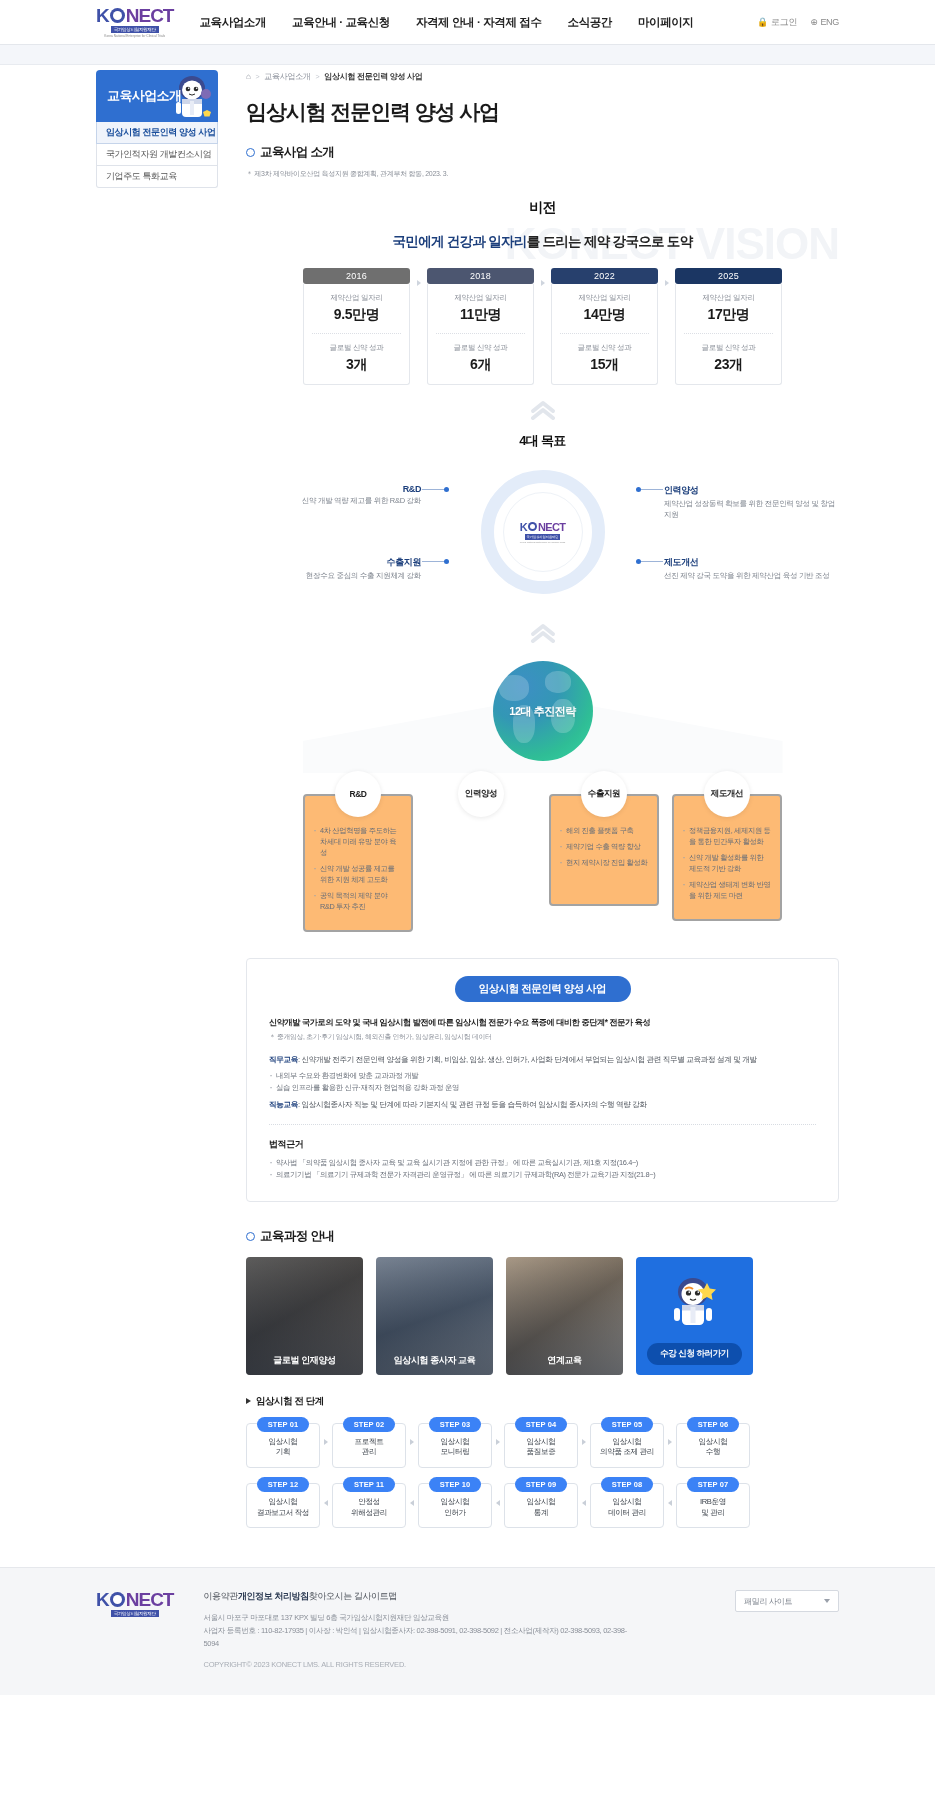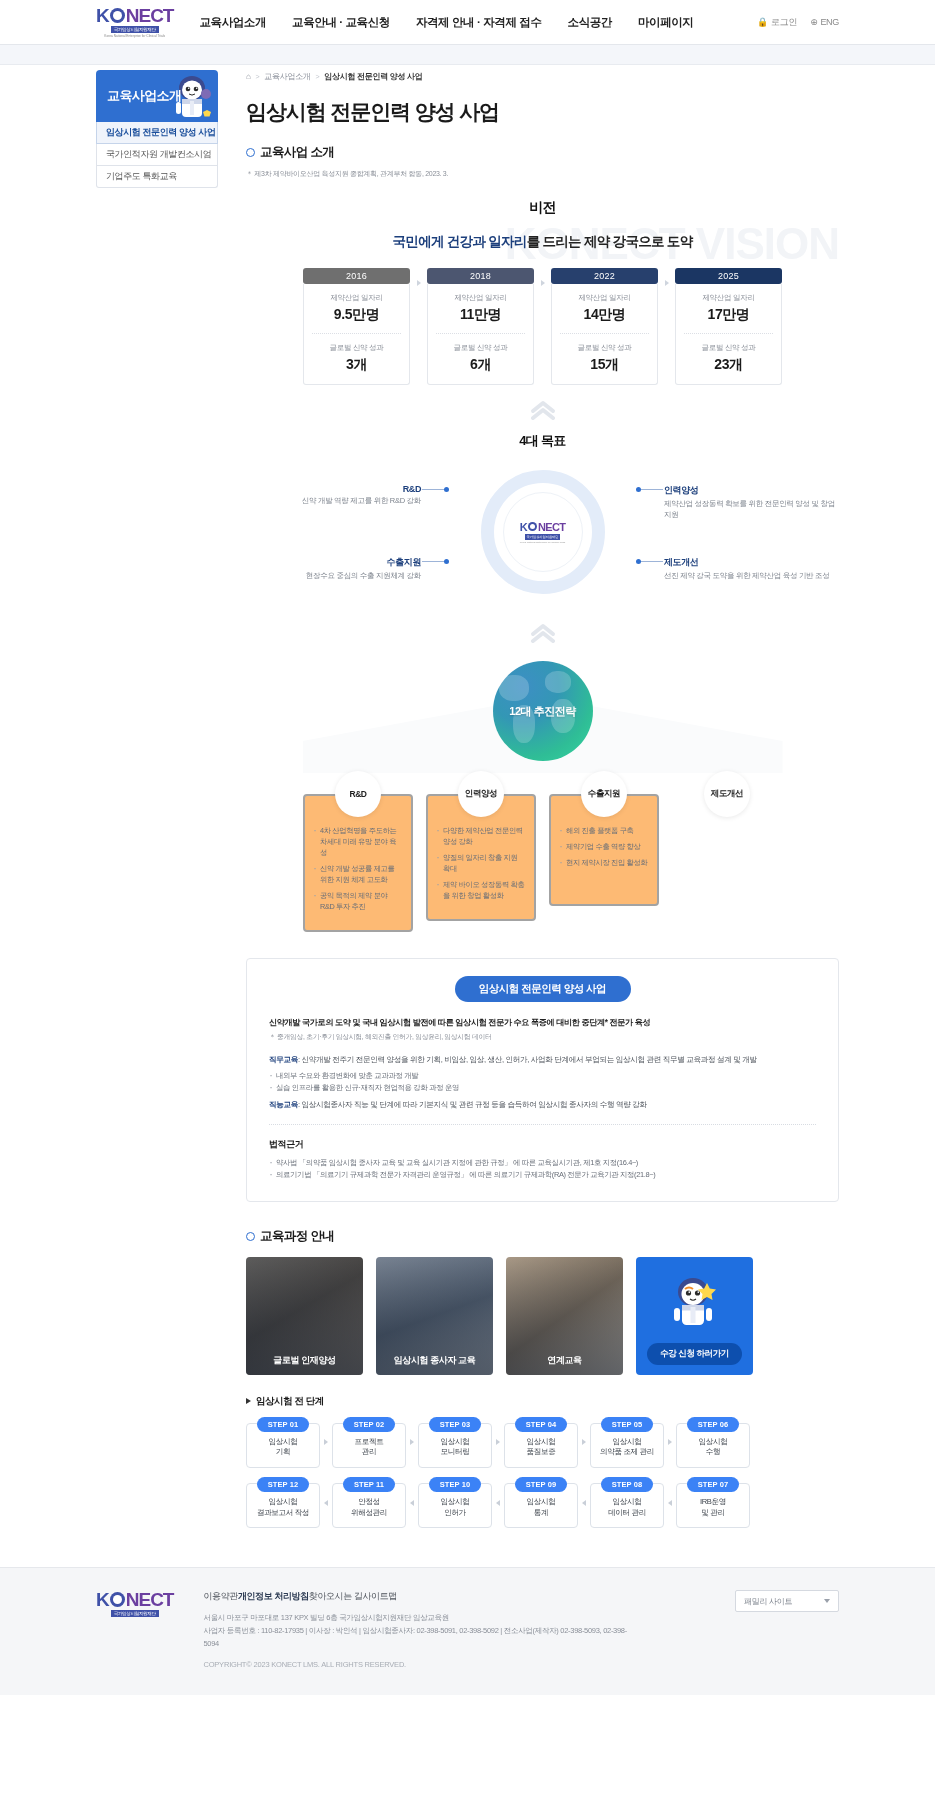--- a/index.html
+++ b/index.html
@@ -442,40 +442,40 @@
         <div class="strat-box">
           <ul>
             <li>4차 산업혁명을 주도하는 차세대 미래 유망 분야 육성</li>
             <li>신약 개발 성공률 제고를 위한 지원 체계 고도화</li>
             <li>공익 목적의 제약 분야 R&amp;D 투자 추진</li>
           </ul>
         </div>
       </div>
       <div class="strat-col">
         <div class="strat-bub">인력양성</div>
-        <div class="strat-box">
-          <ul>
-            <li>다양한 제약산업 전문인력 양성 강화</li>
-            <li>양질의 일자리 창출 지원 확대</li>
-            <li>제약 바이오 성장동력 확충을 위한 창업 활성화</li>
-          </ul>
-        </div>
       </div>
       <div class="strat-col">
         <div class="strat-bub">수출지원</div>
         <div class="strat-box">
           <ul>
             <li>해외 진출 플랫폼 구축</li>
             <li>제약기업 수출 역량 향상</li>
             <li>현지 제약시장 진입 활성화</li>
           </ul>
         </div>
       </div>
       <div class="strat-col">
         <div class="strat-bub">제도개선</div>
+        <div class="strat-box">
+          <ul>
+            <li>정책금융지원, 세제지원 등을 통한 민간투자 활성화</li>
+            <li>신약 개발 활성화를 위한 제도적 기반 강화</li>
+            <li>제약산업 생태계 변화 반영을 위한 제도 마련</li>
+          </ul>
+        </div>
       </div>
     </div>
 
     <div class="pcard">
       <div class="pcard-badge">임상시험 전문인력 양성 사업</div>
       <div class="pc-lead">신약개발 국가로의 도약 및 국내 임상시험 발전에 따른 임상시험 전문가 수요 폭증에 대비한 중단계* 전문가 육성</div>
       <div class="pc-sub">＊ 중개임상, 초기·후기 임상시험, 혜외진출 인허가, 임상윤리, 임상시험 데이터</div>
       <div class="pc-row">
         <b>직무교육</b><span>: 신약개발 전주기 전문인력 양성을 위한 기획, 비임상, 임상, 생산, 인허가, 사업화 단계에서 부업되는 임상시험 관련 직무별 교육과정 설계 및 개발</span>
       </div>

